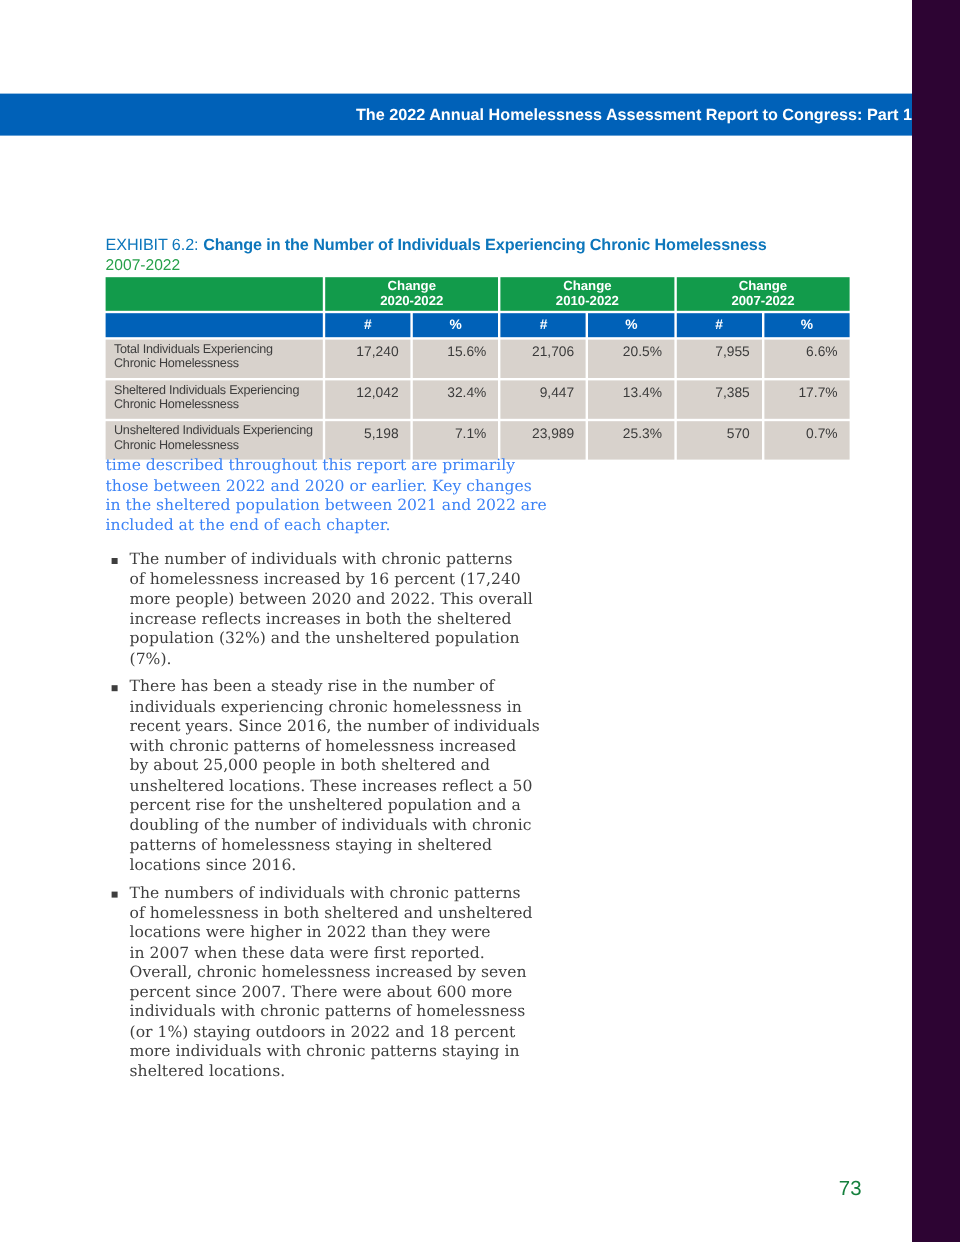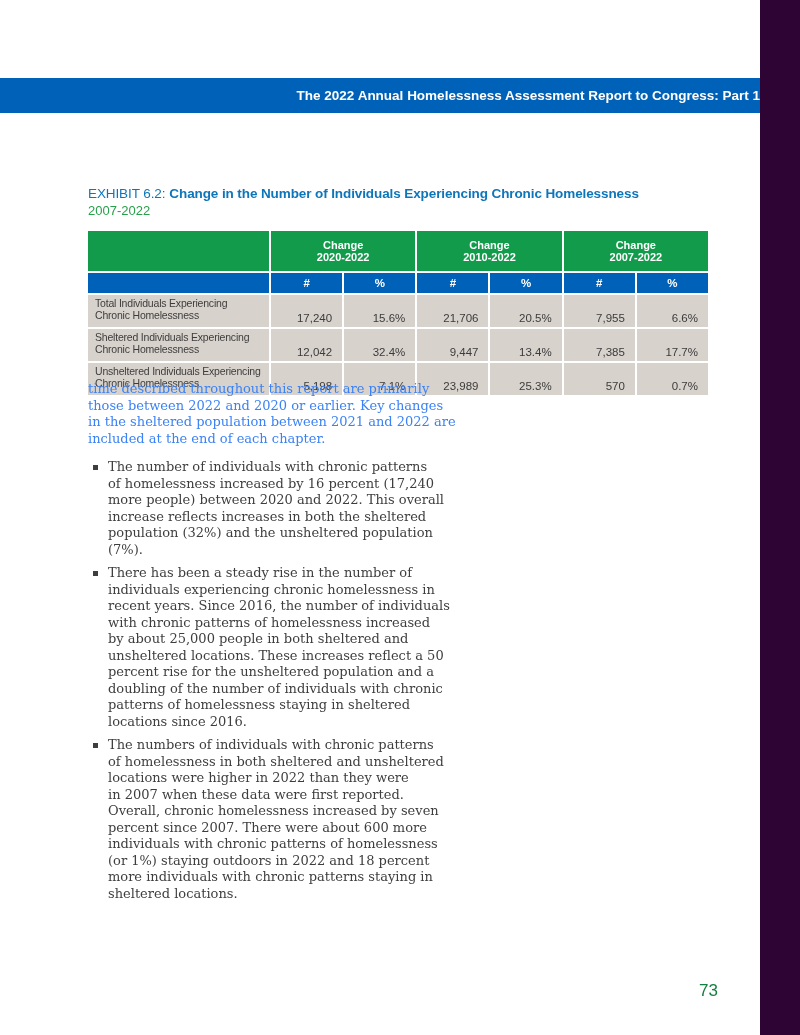--- a/index.html
+++ b/index.html
@@ -13,50 +13,50 @@
     background:#0061b8; color:#ffffff; box-sizing:border-box;
     display:flex; align-items:center; justify-content:flex-end;
     font-weight:bold; font-size:13.5px;
   }
   
   .side-bar {
     position:absolute; top:0; right:0; width:40px; height:1035px;
     background:#2d0433;
   }
   
-  .exhibit { position:absolute; left:88px; top:185px; width:645px; }
+  .exhibit { position:absolute; left:88px; top:195px; width:645px; }
   .ex-line1 { font-size:13.5px; letter-spacing:-0.1px; color:#0d76bb; line-height:17px; }
   .ex-label { font-weight:normal; margin-right:4px; }
   .ex-title { font-weight:bold; }
   .ex-subtitle { font-size:13px; color:#27a04a; line-height:16px; margin-top:1px; }
   
   .sum-table {
     position:absolute; left:88px; top:231px; width:620px;
     display:grid; grid-template-columns:181px repeat(6, 1fr); gap:2px;
   }
   .cell { box-sizing:border-box; }
   .gh {
-    background:#129b4b; color:#ffffff; height:40px;
+    background:#129b4b; color:#ffffff; height:28px;
     display:flex; flex-direction:column; justify-content:center; align-items:center;
     font-weight:bold; font-size:11px; line-height:12.5px; text-align:center;
   }
   .span2 { grid-column:span 2; }
   .bh {
     background:#0061b8; color:#ffffff; height:20px;
     display:flex; align-items:center; justify-content:center;
     font-weight:bold; font-size:11.5px;
   }
   .label-cell {
     background:#d8d2cc; color:#3d3d3d; font-size:10.5px; letter-spacing:-0.2px;
     line-height:12px; padding:2px 4px 6px 7px; white-space:pre-line;
     display:flex; align-items:center; min-height:29px;
   }
   .value-cell {
     background:#d8d2cc; color:#3b3b3b; font-size:11.5px;
-    text-align:right; padding:17px 10px 0 0; min-height:29px;
+    text-align:right; padding:5px 10px 0 0; min-height:29px;
   }
   
   .intro {
     position:absolute; left:88px; top:381px; width:395px;
     font-family:"DejaVu Serif", serif; font-size:13px; line-height:16.5px;
     color:#3b82f6; white-space:pre-line;
   }
   .bullets { position:absolute; left:88px; top:459px; width:400px; }
   .bullet { display:flex; margin-bottom:7px; }
   .marker { flex:0 0 auto; width:5px; height:5px; background:#3e3e3e; margin:6px 10px 0 5px; }

